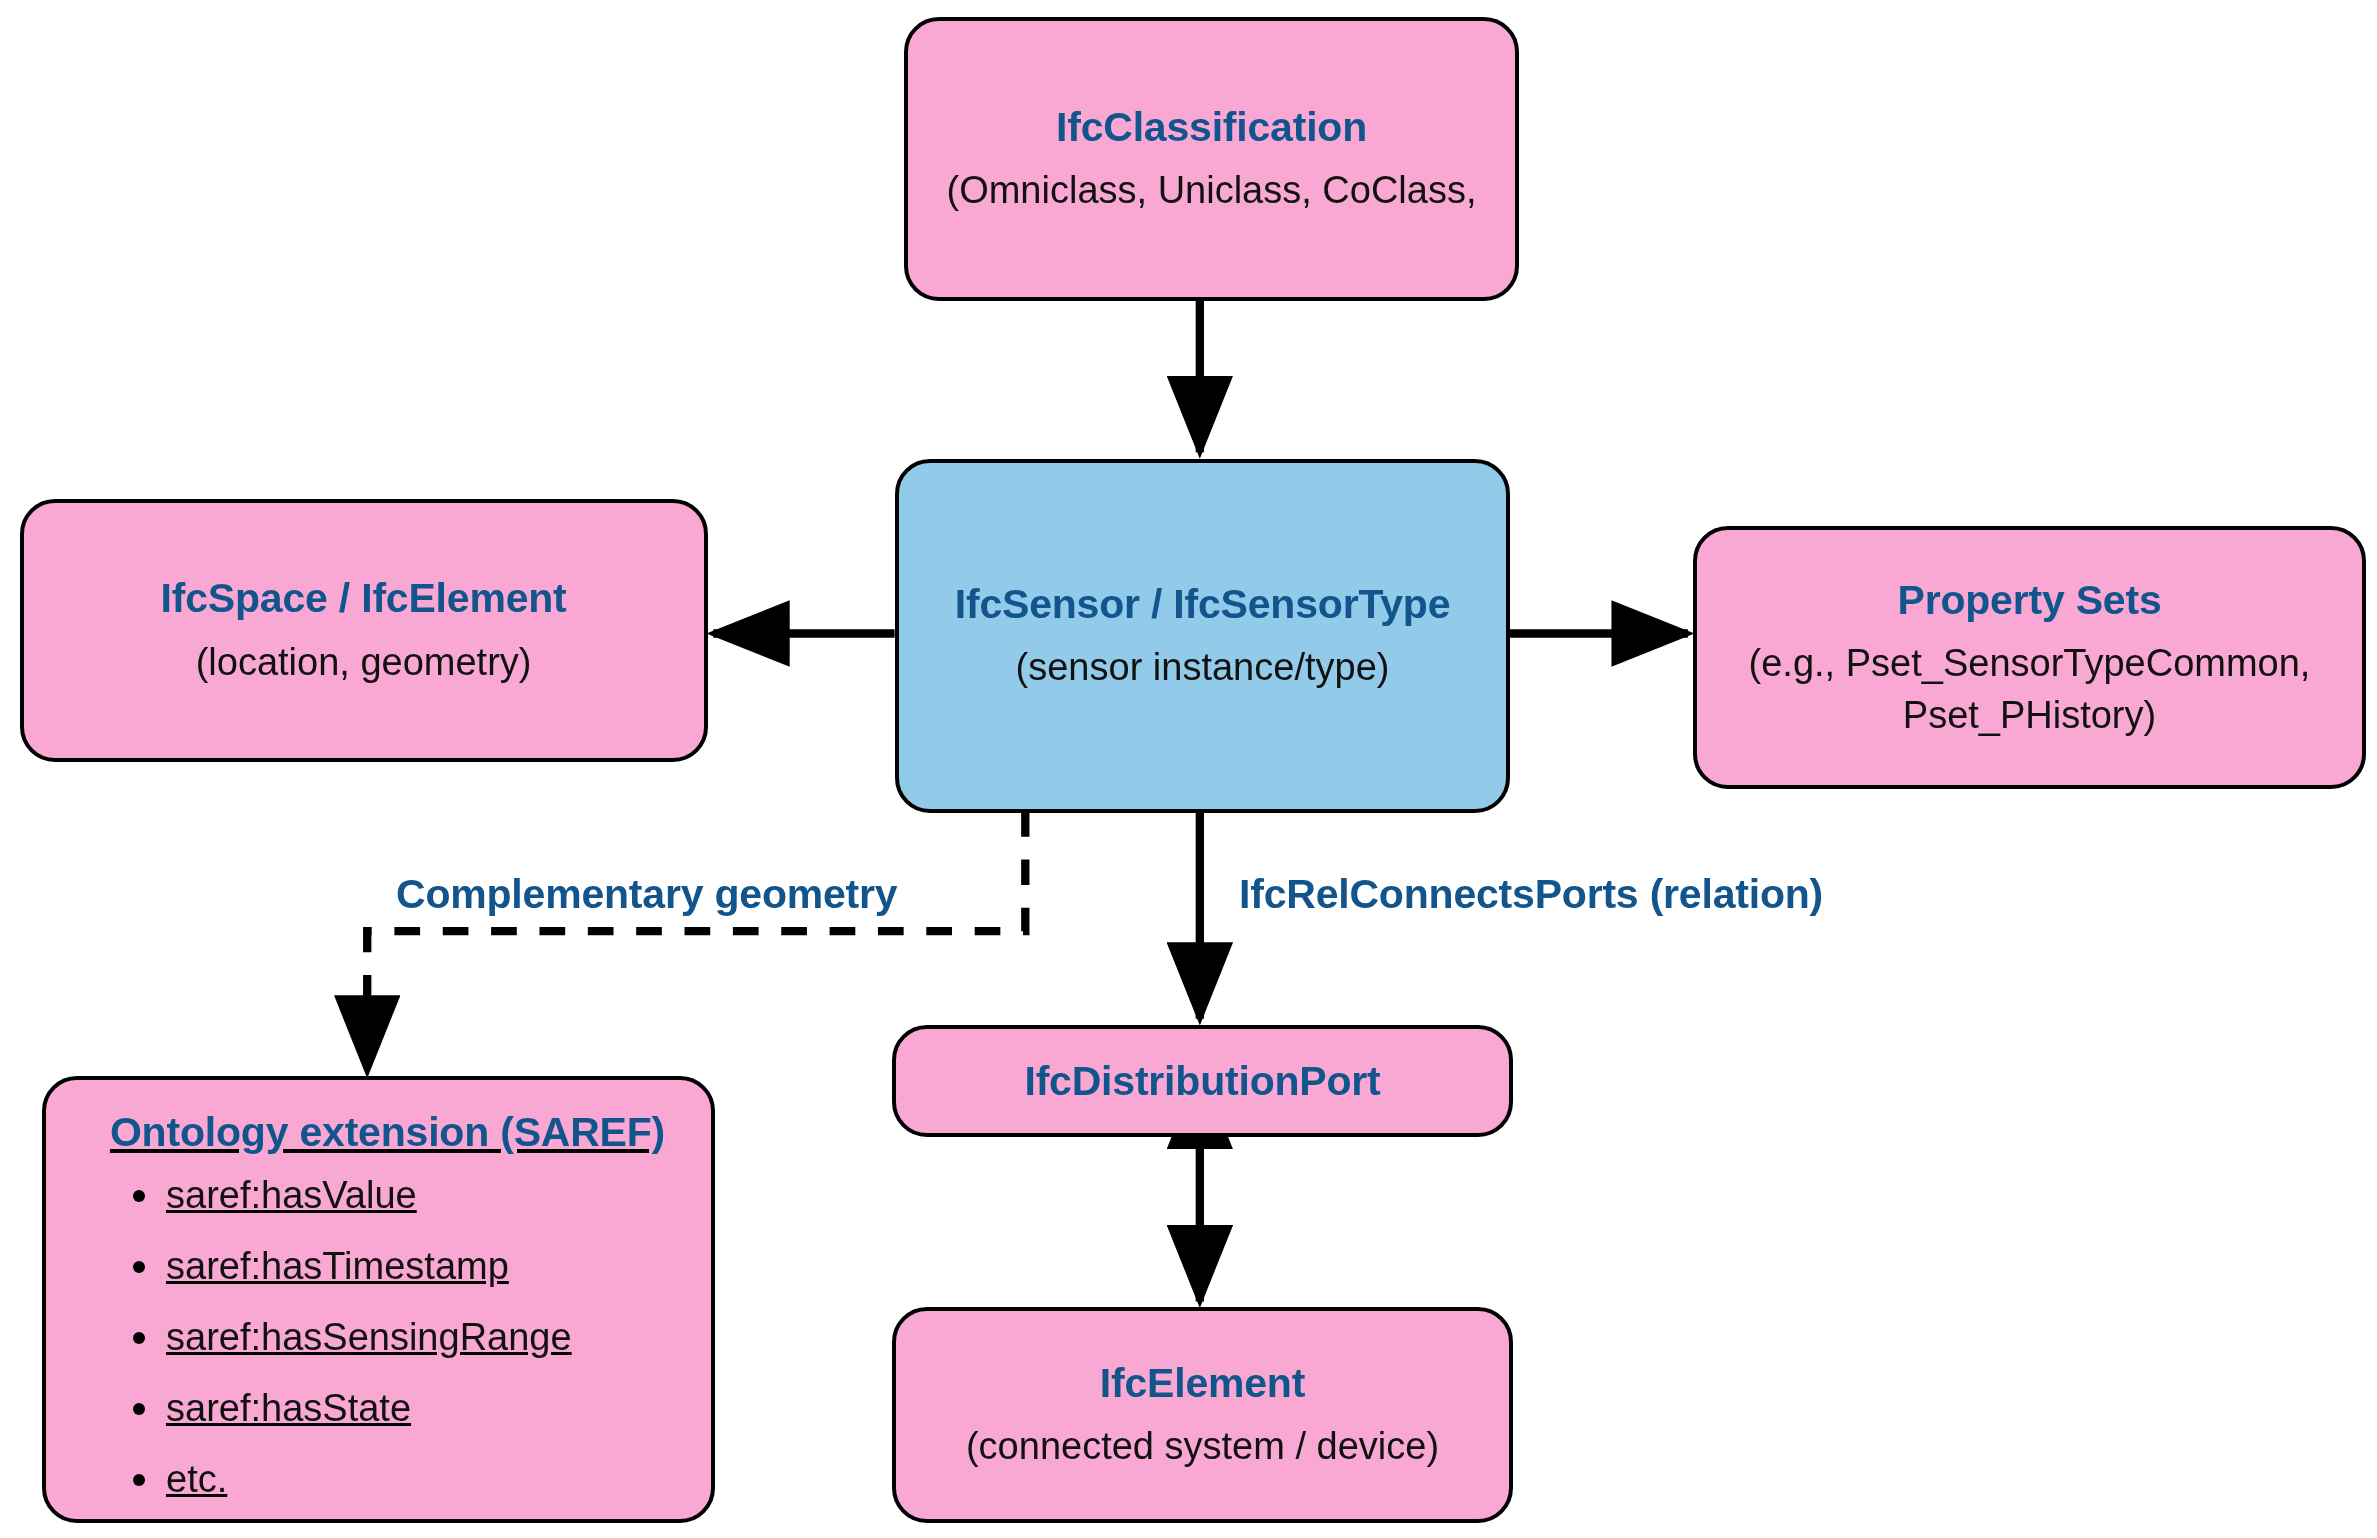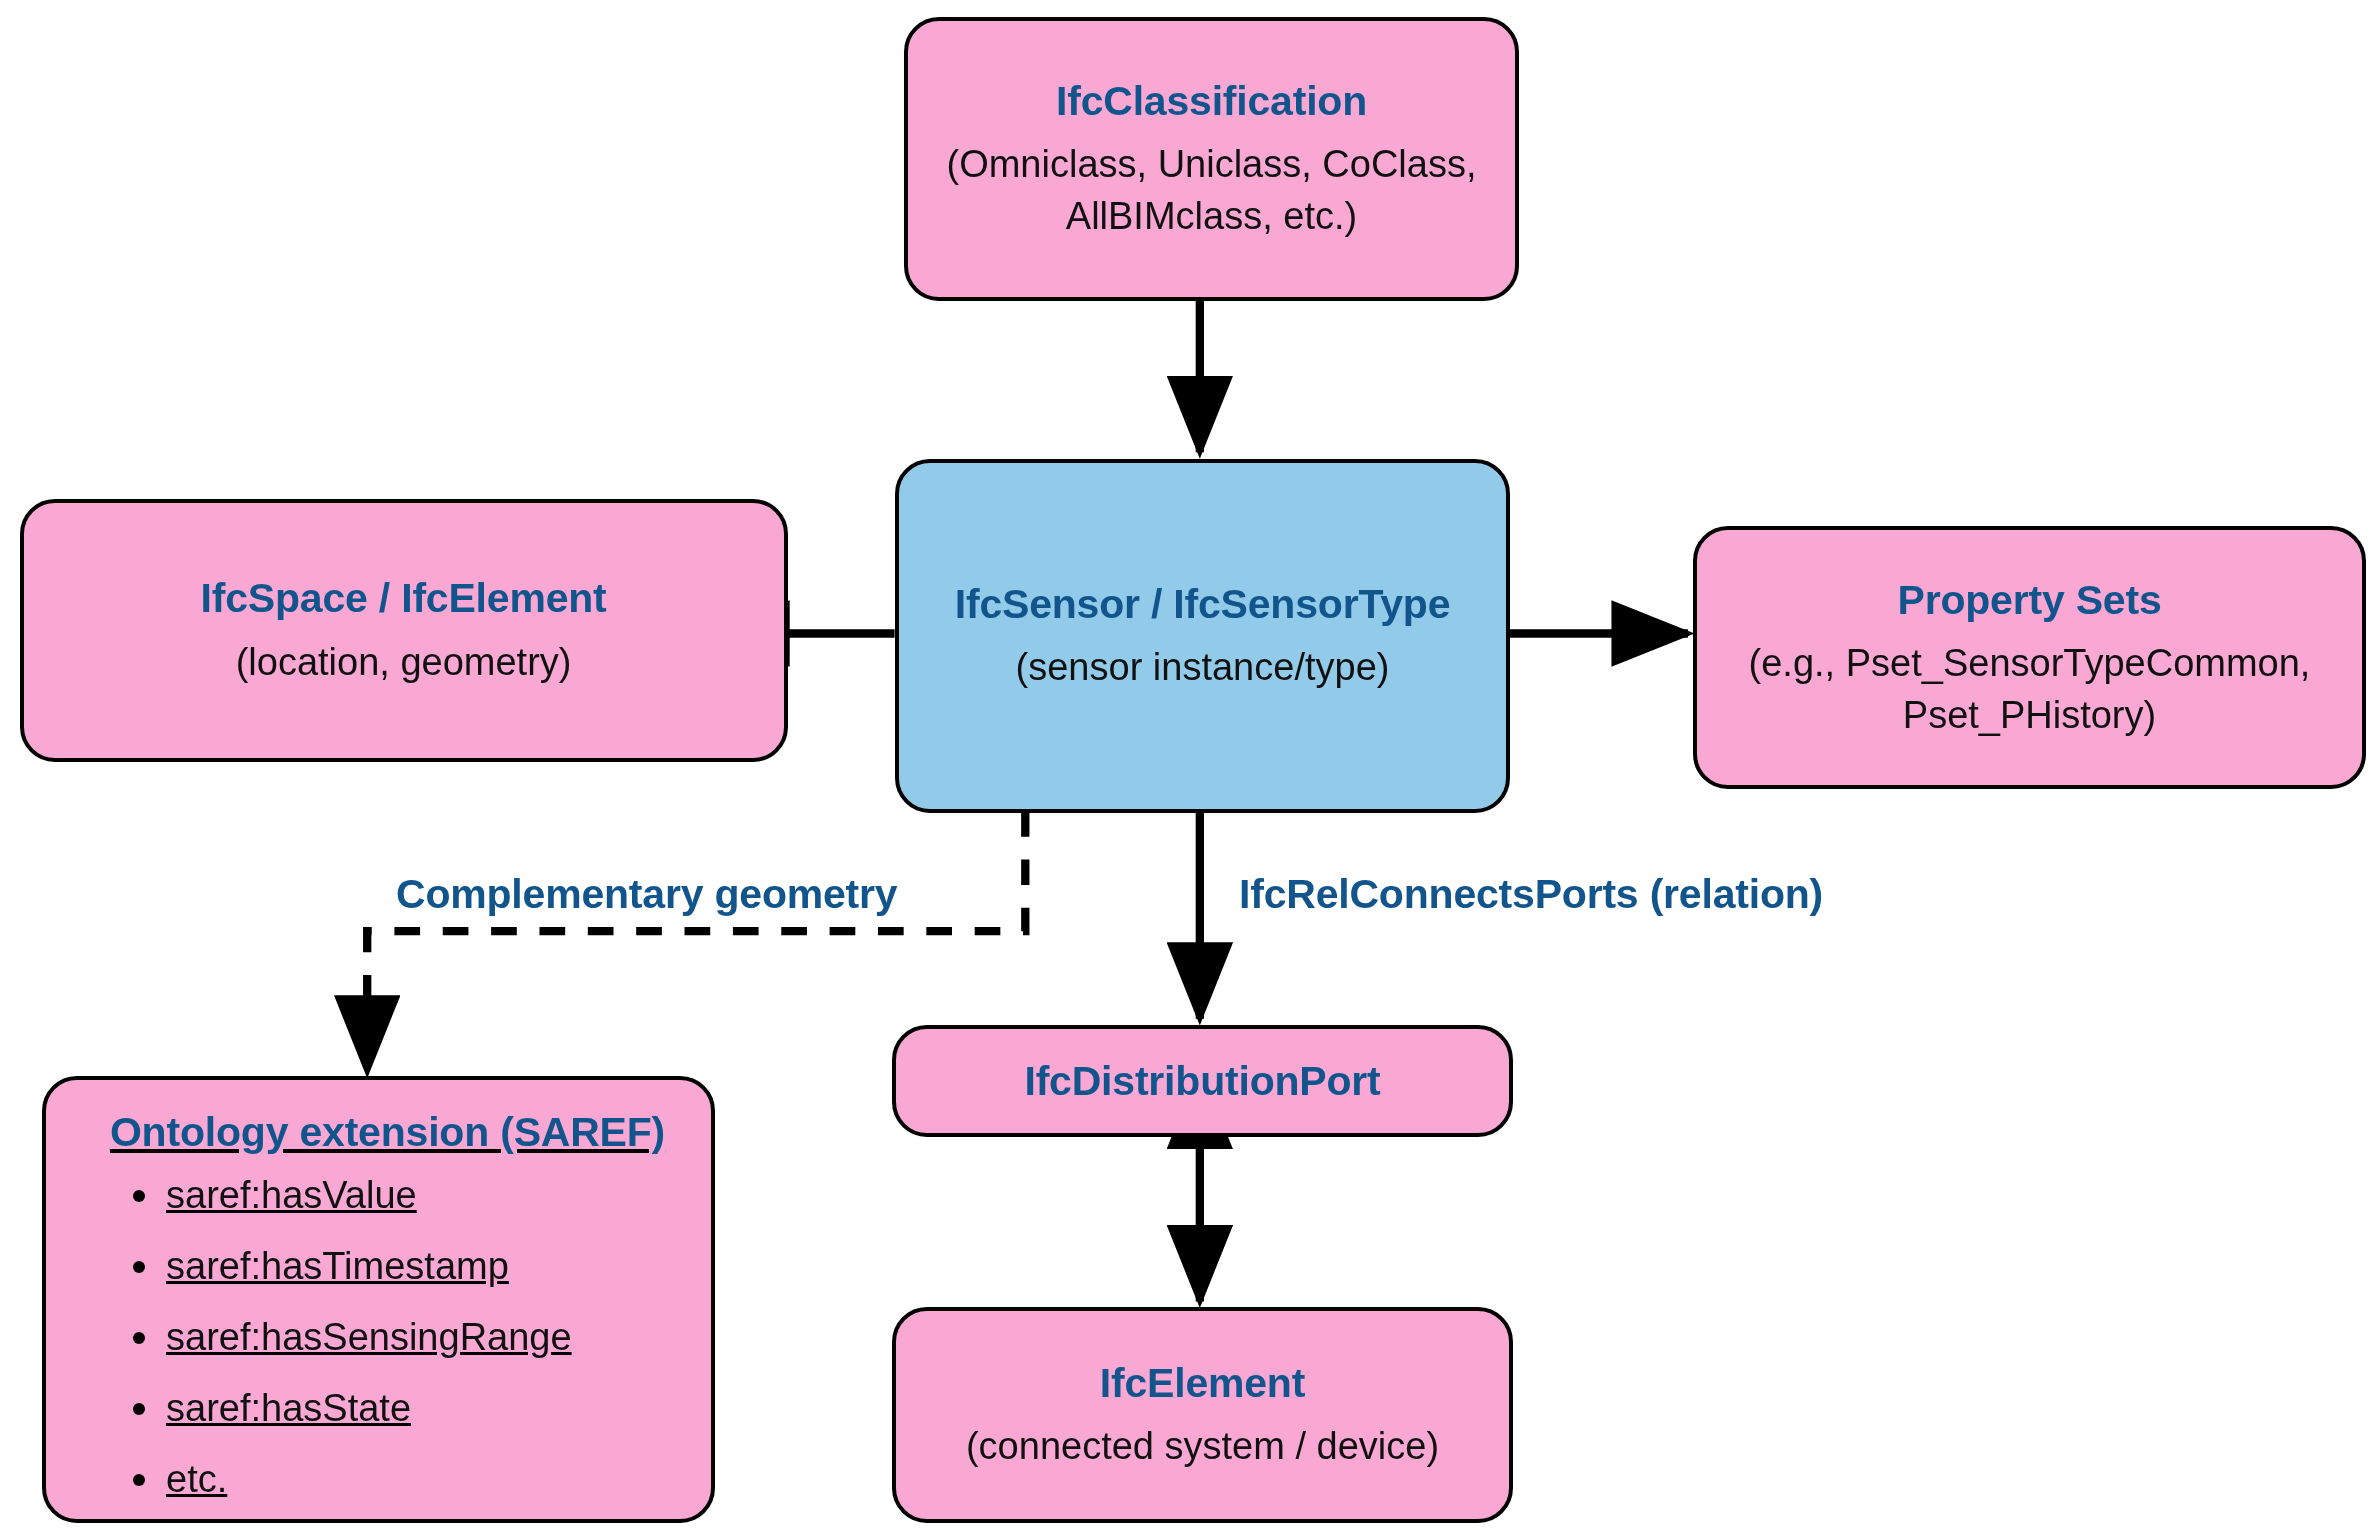--- a/index.html
+++ b/index.html
@@ -114,32 +114,31 @@
 
     <line x1="1588" y1="1512" x2="1588" y2="1722" stroke="#000000" stroke-width="11" marker-end="url(#arrowhead)" marker-start="url(#arrowhead-start)"></line>
 
     <path d="M1357,1073 L1357,1232 L486,1232 L486,1418" fill="none" stroke="#000000" stroke-width="11" stroke-dasharray="34 30" marker-end="url(#arrowhead)"></path>
   </svg>
 
   <div class="node" id="node-classification" style="left:904px; top:16.6px; width:615px; height:284px;">
     <div class="title">IfcClassification</div>
     <div class="sub">
       <span class="ln">(Omniclass, Uniclass, CoClass,</span>
-      <span class="ln">AllBIMclass, etc.)</span>
     </div>
   </div>
 
   <div class="node accent" id="node-sensor" style="left:895px; top:459px; width:615px; height:354px;">
     <div class="title">IfcSensor / IfcSensorType</div>
     <div class="sub">
       <span class="ln">(sensor instance/type)</span>
     </div>
   </div>
 
-  <div class="node" id="node-space-element" style="left:19.6px; top:499px; width:768px; height:263px;">
+  <div class="node" id="node-space-element" style="left:19.6px; top:499px; width:688px; height:263px;">
     <div class="title">IfcSpace / IfcElement</div>
     <div class="sub">
       <span class="ln">(location, geometry)</span>
     </div>
   </div>
 
   <div class="node" id="node-property-sets" style="left:1693px; top:526px; width:673px; height:263px;">
     <div class="title">Property Sets</div>
     <div class="sub">
       <span class="ln">(e.g., Pset_SensorTypeCommon,</span>

